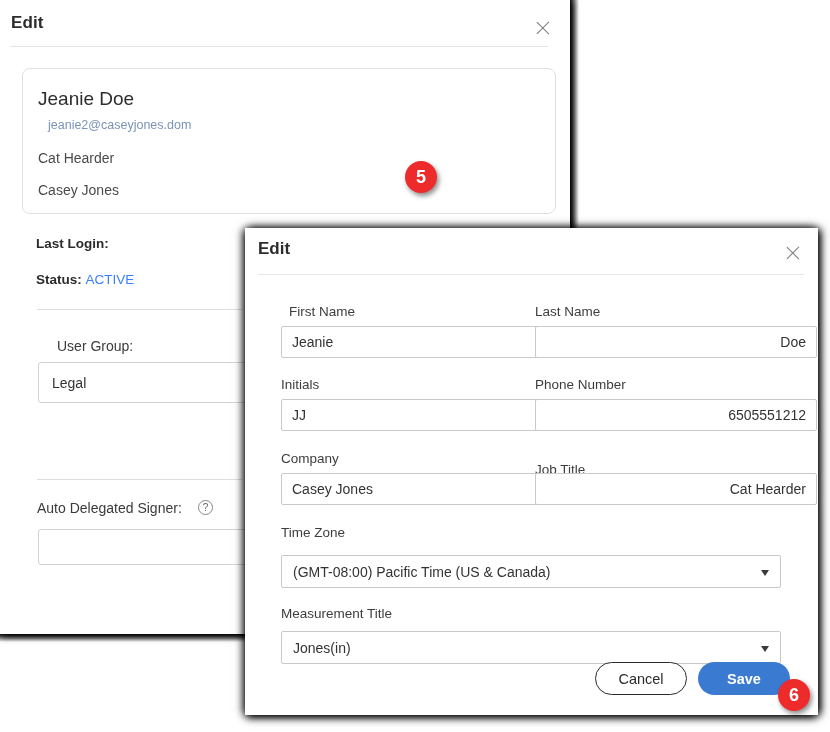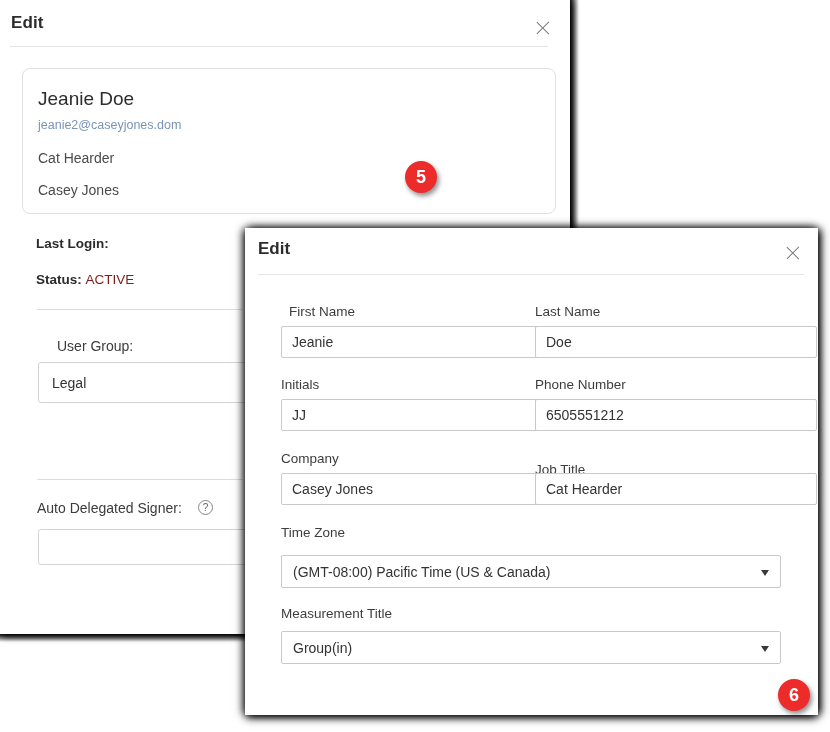--- a/index.html
+++ b/index.html
@@ -111,21 +111,21 @@
   }
   .pc-name {
     position: absolute;
     left: 15px;
     top: 19px;
     font-size: 19px;
     color: #2d2d2d;
   }
   .pc-email {
     position: absolute;
-    left: 15px;
+    left: 25px;
     top: 49px;
     font-size: 12.5px;
     color: #7a93b8;
     cursor: pointer;
   }
   .pc-job {
     position: absolute;
     left: 15px;
     top: 81px;
     font-size: 14px;
@@ -182,21 +182,21 @@
     font-weight: bold;
     color: #2b2b2b;
   }
   .lbl-plain {
     position: absolute;
     font-size: 14px;
     color: #3b3b3b;
   }
   .val-light {
     font-weight: normal;
-    color: #7f1d1d;
+    color: #3b82f6;
   }
   #last-login { left: 36px; top: 236px; }
   #status-line { left: 36px; top: 272px; }
 
   .hrule {
     position: absolute;
     height: 1px;
     background: #dddddd;
   }
   #rule-1 { left: 37px; top: 309px; width: 205px; }
@@ -315,21 +315,21 @@
     right: 11px;
     top: 14px;
     width: 0; height: 0;
     border-left: 4.5px solid transparent;
     border-right: 4.5px solid transparent;
     border-top: 6px solid #3a3a3a;
   }
 
   
   .col-l { left: 36px; }
-  .col-r { left: 290px; }
+  .col-r { left: 290px; text-align: right; }
   .inp-w { width: 282px; height: 32px; }
 
   .fg-footer-btns {
     position: absolute;
     right: 28px;
     bottom: 20px;
     display: flex;
     align-items: center;
     gap: 11px;
   }
@@ -433,19 +433,23 @@
   <input class="form-input col-r inp-w" style="top: 245px;" value="Cat Hearder">
 
   <div class="form-label col-l" style="top:297px;">Time Zone</div>
   <div class="form-select" style="left:36px; top:327px; width:500px; height:33px;">
     <span class="sel-text">(GMT-08:00) Pacific Time (US &amp; Canada)</span>
     <span class="caret"></span>
   </div>
 
   <div class="form-label col-l" style="top:378px;">Measurement Title</div>
   <div class="form-select" style="left:36px; top:403px; width:500px; height:33px;">
-    <span class="sel-text">Group(in)</span>
+    <span class="sel-text">Jones(in)</span>
     <span class="caret"></span>
   </div>
 
+  <div class="fg-footer-btns">
+    <button class="btn-cancel">Cancel</button>
+    <button class="btn-save">Save</button>
+  </div>
 </div>
 
 <div class="callout" id="callout-6">6</div>
 
 </body></html>

